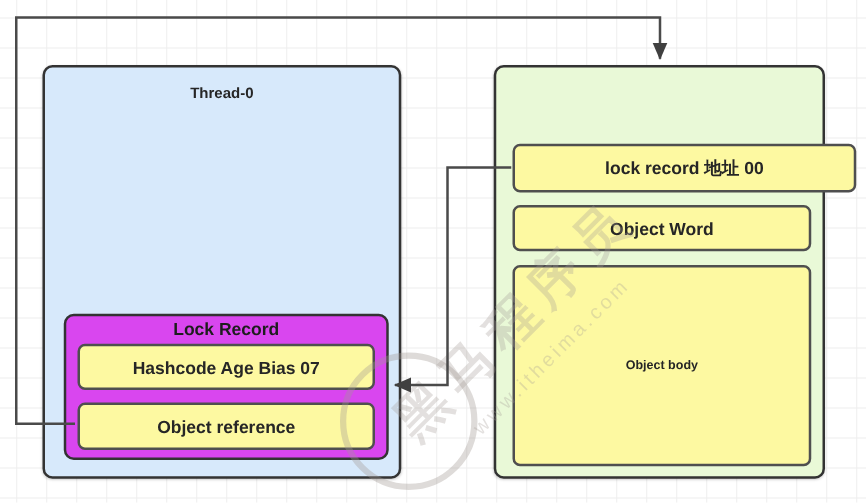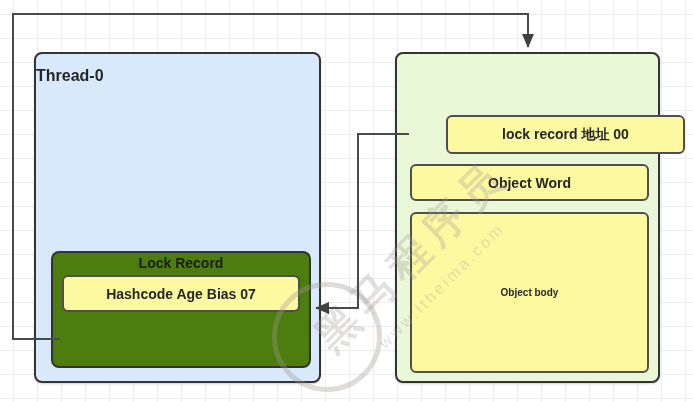--- a/index.html
+++ b/index.html
@@ -28,26 +28,27 @@
   .thread-box{
     left:34px;top:52px;width:287px;height:331px;
     background:#d7e9fb;
   }
   .object-box{
     left:395px;top:52px;width:265px;height:331px;
     background:#e9f9d7;
   }
   .box-title{
     position:absolute;left:0;right:0;top:13px;
-    font-weight:bold;font-size:16px;color:#262626;
+    text-align:center;
+    font-weight:bold;font-size:12px;color:#262626;
   }
   .lock-record{
     position:absolute;
     left:15px;top:197px;width:260px;height:117px;
-    background:#4d7c0f;
+    background:#d946ef;
     border:2px solid #333333;
     border-radius:8px;
     box-sizing:border-box;
   }
   .lr-title{
     position:absolute;left:0;right:0;top:2px;
     text-align:center;
     font-weight:bold;font-size:14px;color:#1d1d1d;
   }
   .cell{
@@ -55,21 +56,21 @@
     background:#fdf9a1;
     border:2px solid #4f4f4f;
     border-radius:6px;
     box-sizing:border-box;
     display:flex;align-items:center;justify-content:center;
     font-weight:bold;font-size:14px;color:#262626;
     text-align:center;
   }
   .lr-cell-1{left:9px;top:22px;width:238px;height:37px;}
   .lr-cell-2{left:9px;top:69px;width:238px;height:38px;}
-  .ob-cell-1{left:13px;top:61px;width:239px;height:39px;margin-left:36px;}
+  .ob-cell-1{left:13px;top:61px;width:275px;height:39px;}
   .ob-cell-2{left:13px;top:110px;width:239px;height:37px;}
   .ob-cell-3{left:13px;top:158px;width:239px;height:161px;font-size:10px;}
   .connector-layer{
     position:absolute;left:0;top:0;width:693px;height:402px;
     pointer-events:none;
     z-index:30;
   }
   .watermark{
     position:absolute;left:252px;top:138px;width:336px;height:252px;
     display:flex;flex-direction:column;align-items:center;justify-content:center;
@@ -93,20 +94,21 @@
 <body>
 
 <div class="canvas">
 
   <div class="box thread-box">
     <div class="box-title">Thread-0</div>
 
     <div class="lock-record">
       <div class="lr-title">Lock Record</div>
       <div class="cell lr-cell-1">Hashcode Age Bias 07</div>
+      <div class="cell lr-cell-2">Object reference</div>
     </div>
   </div>
 
   <div class="box object-box">
     <div class="cell ob-cell-1">lock record 地址 00</div>
     <div class="cell ob-cell-2">Object Word</div>
     <div class="cell ob-cell-3">Object body</div>
   </div>
 
   <div class="watermark">

